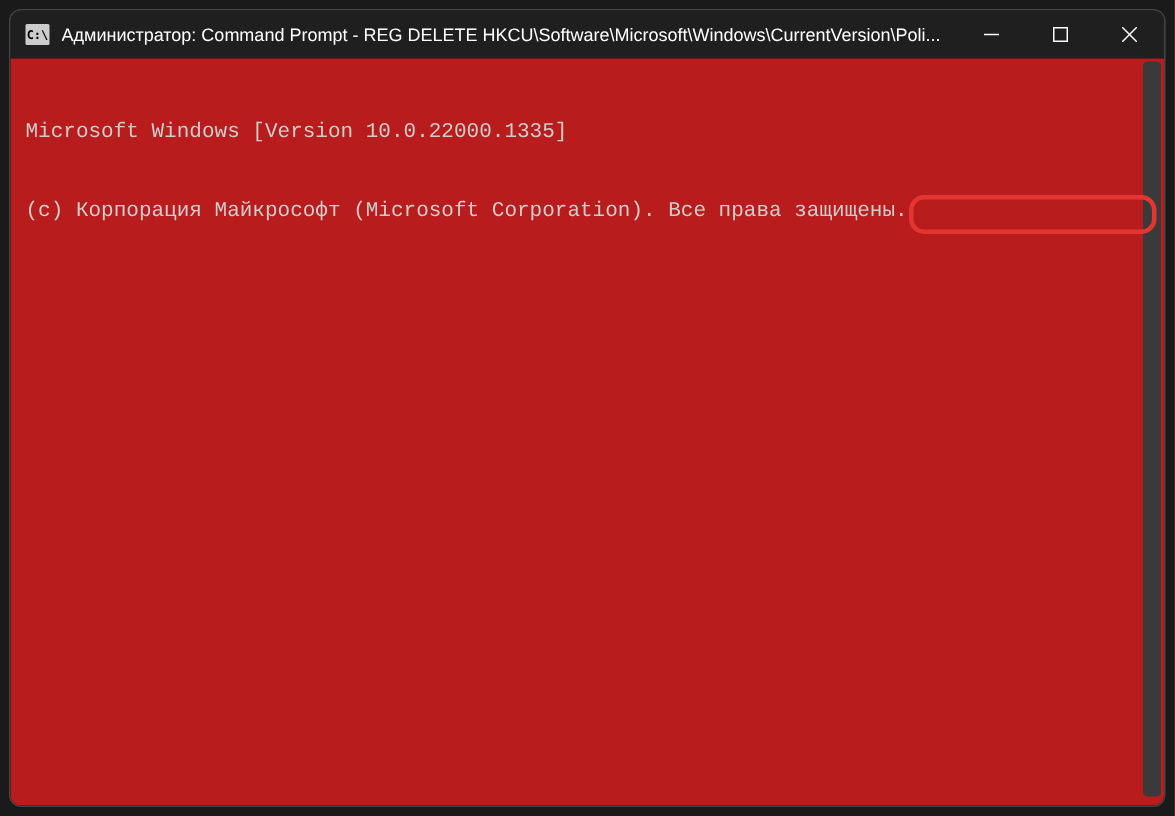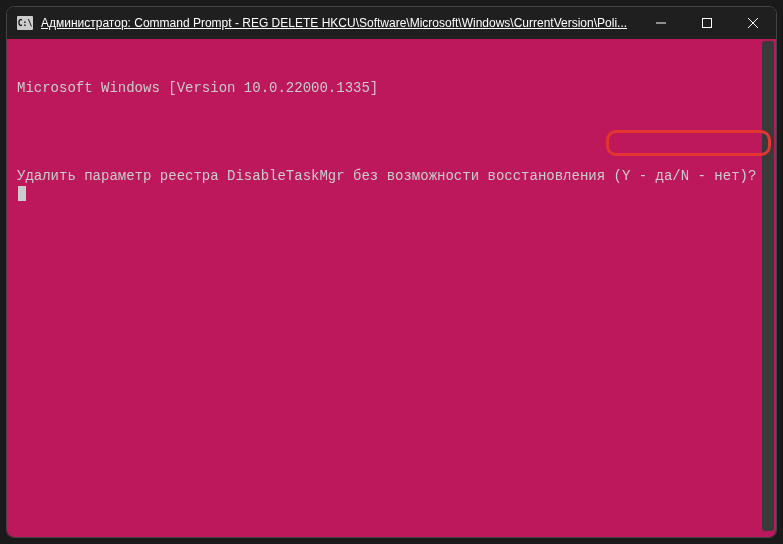--- a/index.html
+++ b/index.html
@@ -47,39 +47,38 @@
       color: #000;
       font-weight: bold;
       border-radius: 1px;
     }
     .title-text {
       flex: 1;
       white-space: nowrap;
       overflow: hidden;
       text-overflow: ellipsis;
       padding-right: 8px;
-      text-decoration: underline;
     }
     .window-controls {
       display: flex;
       height: 100%;
     }
     .ctrl-btn {
       width: 46px;
       height: 100%;
       display: flex;
       align-items: center;
       justify-content: center;
       color: #ffffff;
       cursor: pointer;
     }
     .ctrl-btn svg { width: 10px; height: 10px; }
     .terminal {
       flex: 1;
-      background: #be185d;
+      background: #b91c1c;
       color: #cccccc;
       font-family: Consolas, "Courier New", monospace;
       font-size: 14px;
       line-height: 1.25;
       padding: 6px 10px 10px 10px;
       white-space: pre-wrap;
       word-break: break-all;
       position: relative;
     }
     .terminal-line { display: block; }
@@ -137,22 +136,22 @@
         <svg viewBox="0 0 10 10">
             <line x1="0" y1="0" x2="10" y2="10" stroke="#fff" stroke-width="1"></line>
             <line x1="10" y1="0" x2="0" y2="10" stroke="#fff" stroke-width="1"></line>
           </svg>
       </div>
     </div>
   </div>
 
   <div class="terminal">
     <span class="terminal-line">Microsoft Windows [Version 10.0.22000.1335]</span>
+    <span class="terminal-line">(c) Корпорация Майкрософт (Microsoft Corporation). Все права защищены.</span>
     <span class="terminal-line"></span>
-    <span class="terminal-line"><span>Удалить параметр реестра DisableTaskMgr без возможности восстановления</span><span> (Y - да/N - нет)? </span><span class="cursor"></span></span>
   </div>
 
   <div class="scrollbar">
     <div class="scrollbar-thumb"></div>
   </div>
 
   <div class="highlight-box" id="hl" style="top: 123px; left: 599px; width: 165px; height: 26px;"></div>
 </div>
 
 </body></html>

